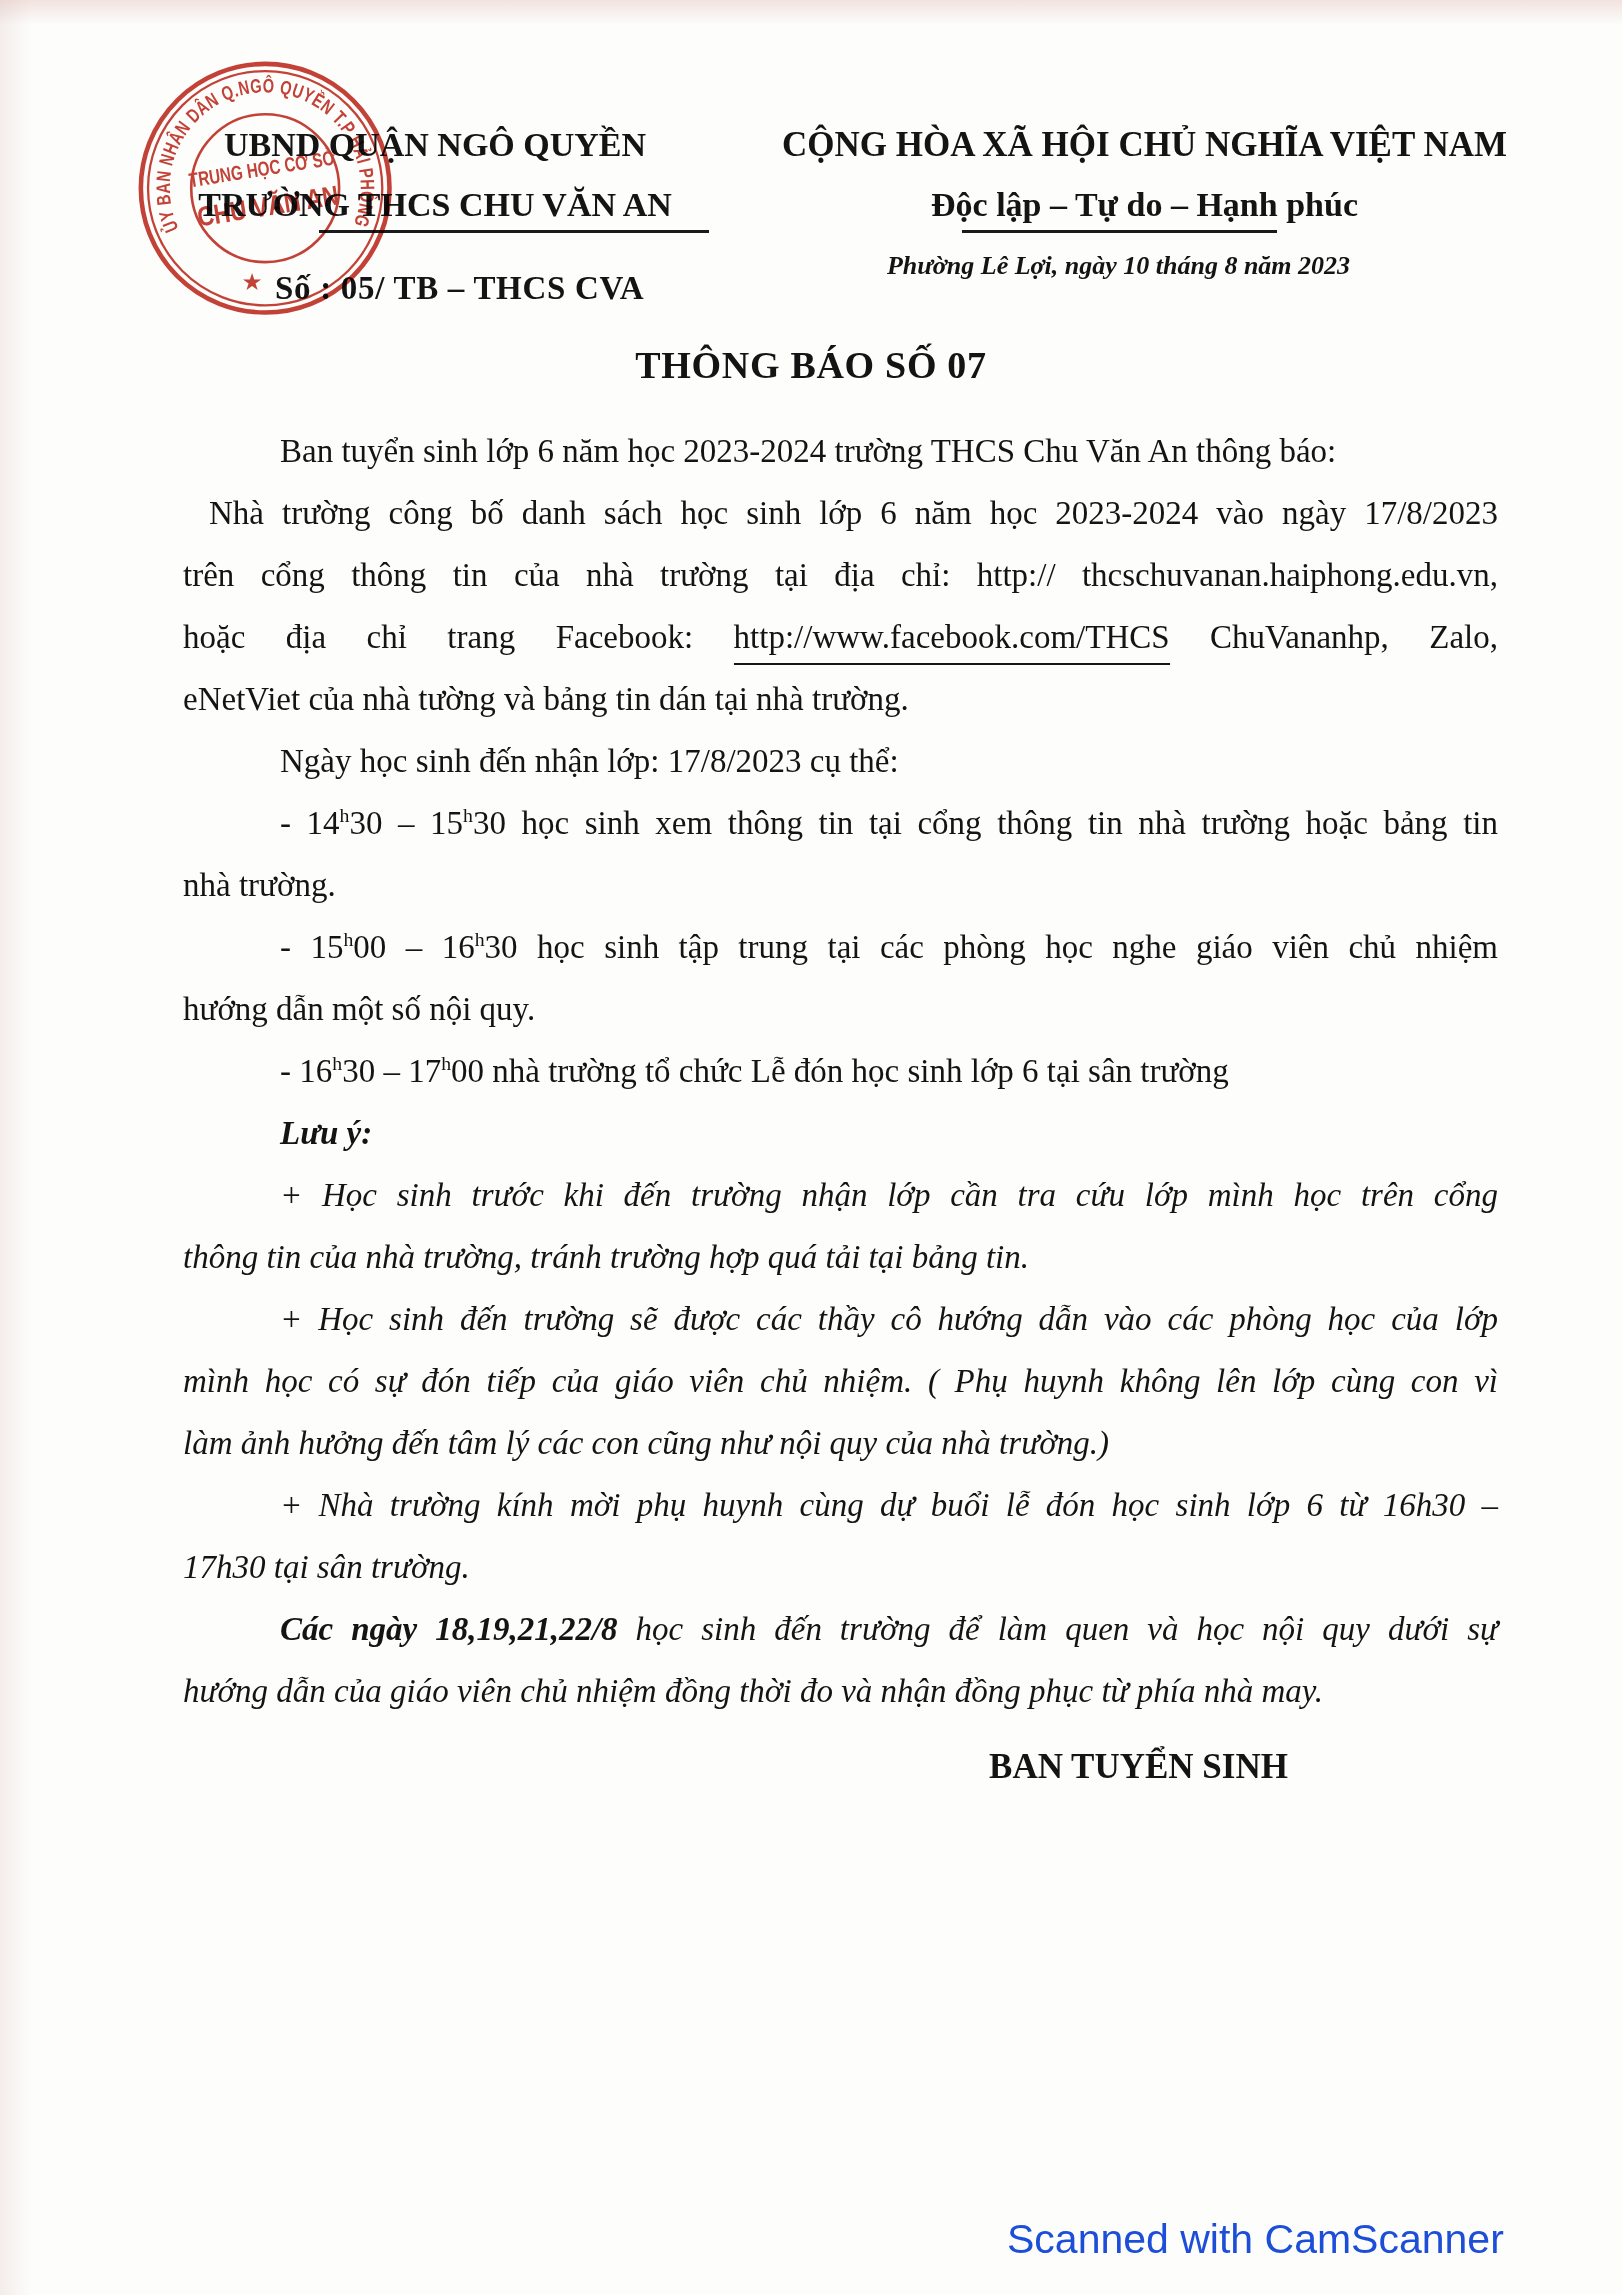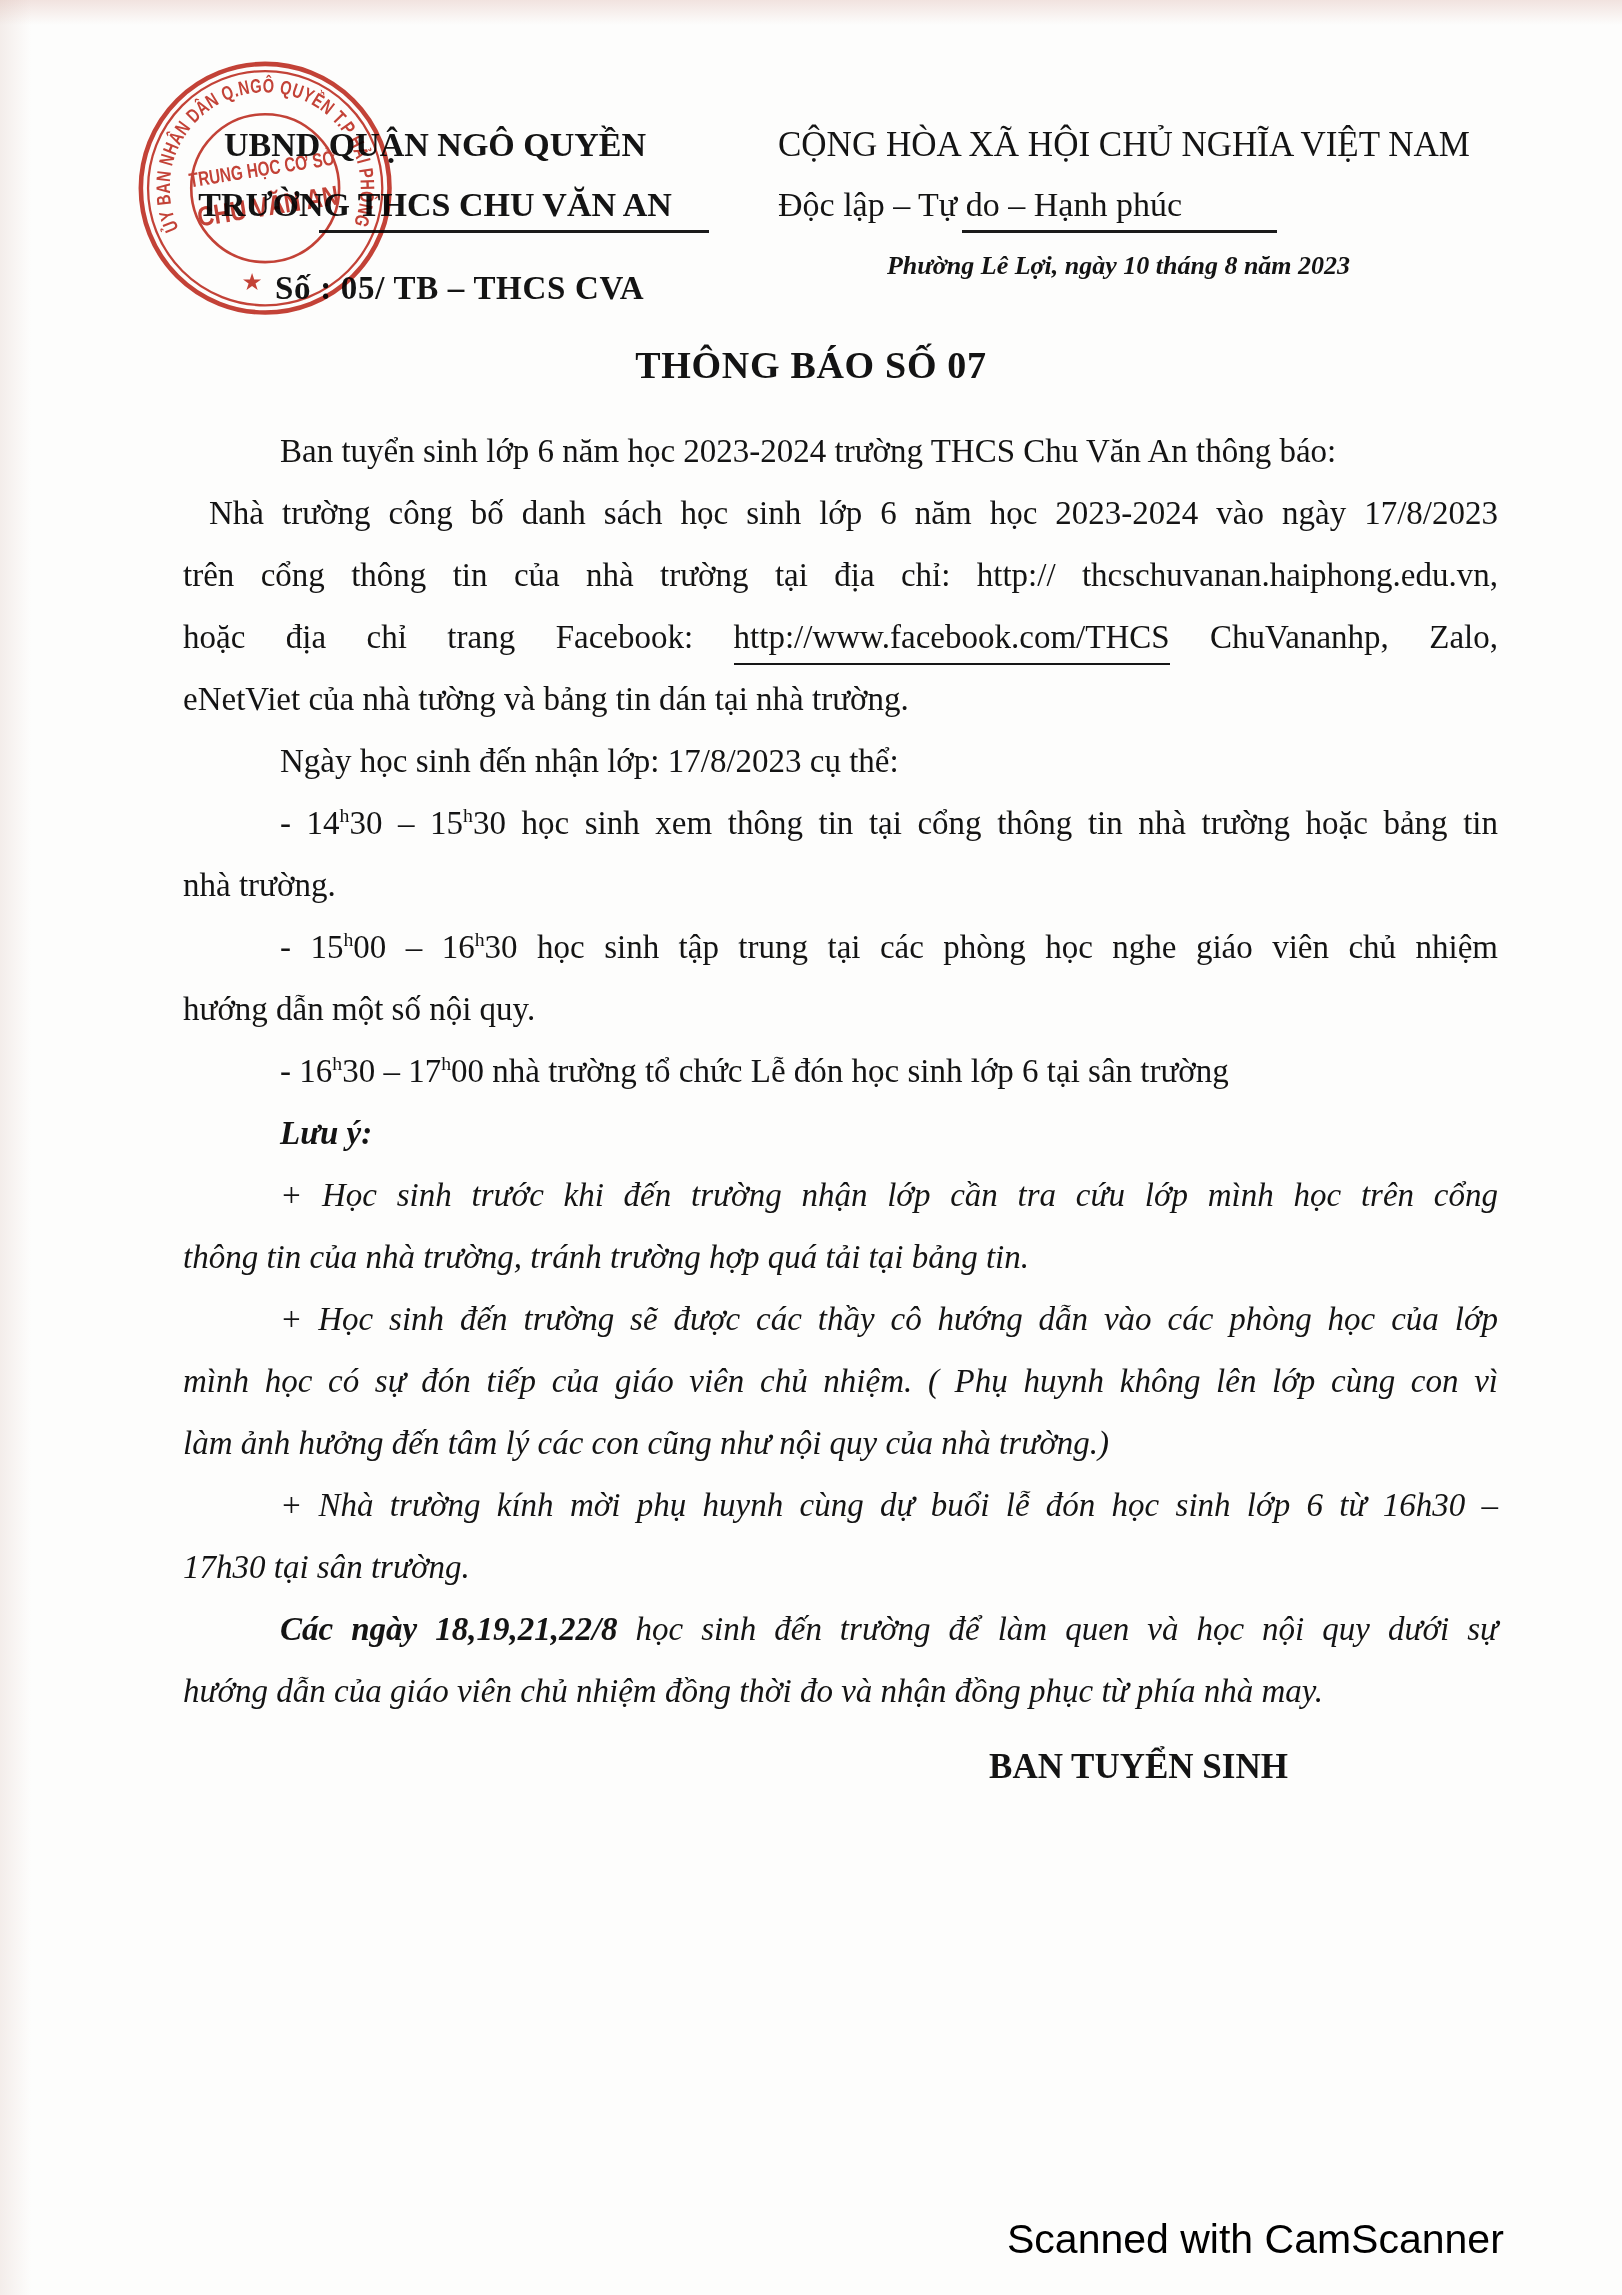--- a/index.html
+++ b/index.html
@@ -11,21 +11,21 @@
   
   .scan-top{position:absolute;top:0;left:0;right:0;height:25px;
     background:linear-gradient(to bottom, rgba(210,158,148,.28), rgba(255,255,255,0));}
   .scan-left{position:absolute;top:0;left:0;bottom:0;width:31px;
     background:linear-gradient(to right, rgba(205,172,162,.20), rgba(255,255,255,0));}
 
   
   .hdr-left{position:absolute;left:108px;top:115px;width:654px;
     text-align:center;font-weight:bold;font-size:34px;line-height:60px;white-space:nowrap;}
   .hdr-right{position:absolute;left:778px;top:115px;width:733px;
-    font-weight:normal;font-size:34px;line-height:60px;white-space:nowrap;}
+    text-align:center;font-weight:bold;font-size:34px;line-height:60px;white-space:nowrap;}
   .hdr-right .l1{font-size:35px;}
   .rule{position:absolute;height:3.3px;background:#1b1b1b;}
   .rule-left{left:319px;top:230px;width:390px;}
   .rule-right{left:962px;top:230px;width:315px;}
   .doc-number{position:absolute;left:275px;top:270px;font-weight:bold;
     font-size:33px;letter-spacing:0.7px;white-space:nowrap;}
   .date-line{position:absolute;left:752px;top:251px;width:733px;text-align:center;
     font-style:italic;font-weight:bold;font-size:26px;white-space:nowrap;}
 
   
@@ -45,21 +45,21 @@
   .docline.ind-s{padding-left:26px;}
   .docline.it{font-style:italic;}
   .docline .b{font-weight:bold;text-align:center;}
   .docline .u{border-bottom:2.6px solid #161616;padding-bottom:8px;}
   .docline sup{font-size:60%;vertical-align:super;line-height:0;}
 
   .signature{position:absolute;left:942px;top:1745px;width:393px;text-align:center;
     font-weight:bold;font-size:35px;line-height:43px;white-space:nowrap;}
 
   .footer{position:absolute;left:1007px;top:2216px;
-    font-family:"Liberation Sans",sans-serif;font-size:41px;color:#000000;white-space:nowrap;}
+    font-family:"Liberation Sans",sans-serif;font-size:41px;color:#1d4ed8;white-space:nowrap;}
 </style>
 </head>
 <body>
 
 <div class="page">
   <div class="scan-top"></div>
   <div class="scan-left"></div>
 
   <div class="hdr-left">
     <div>UBND QUẬN NGÔ QUYỀN</div>

